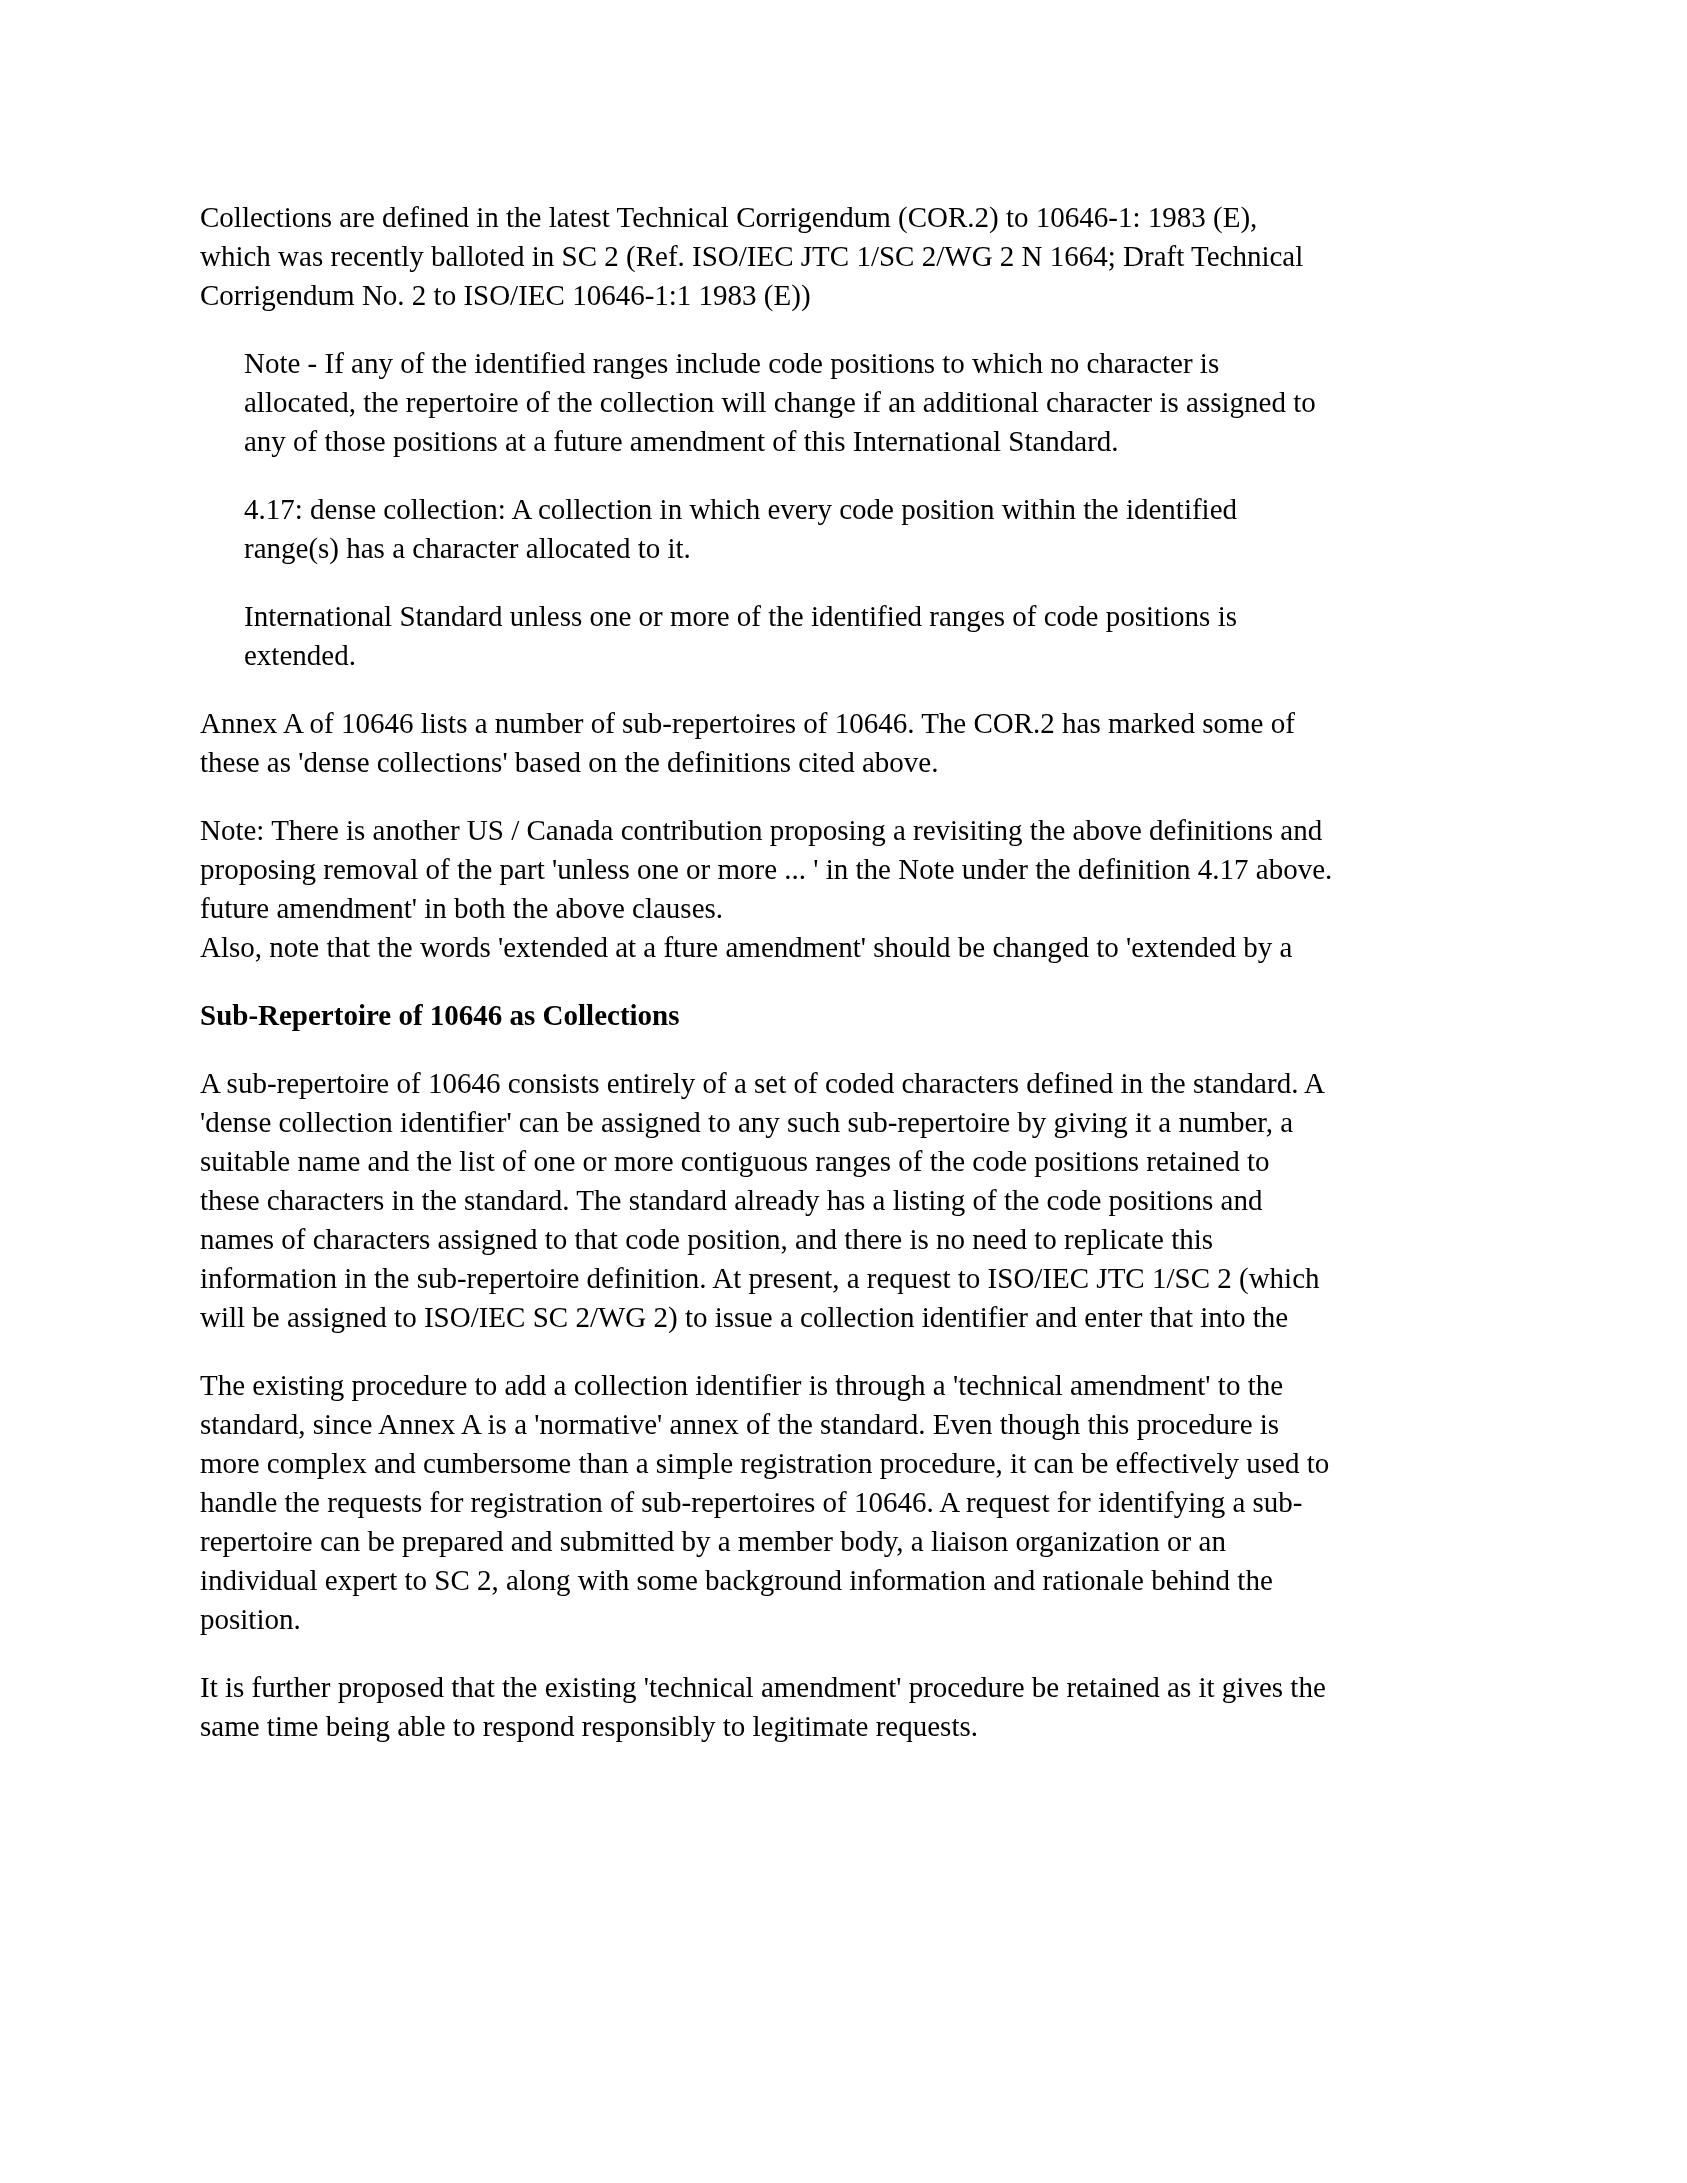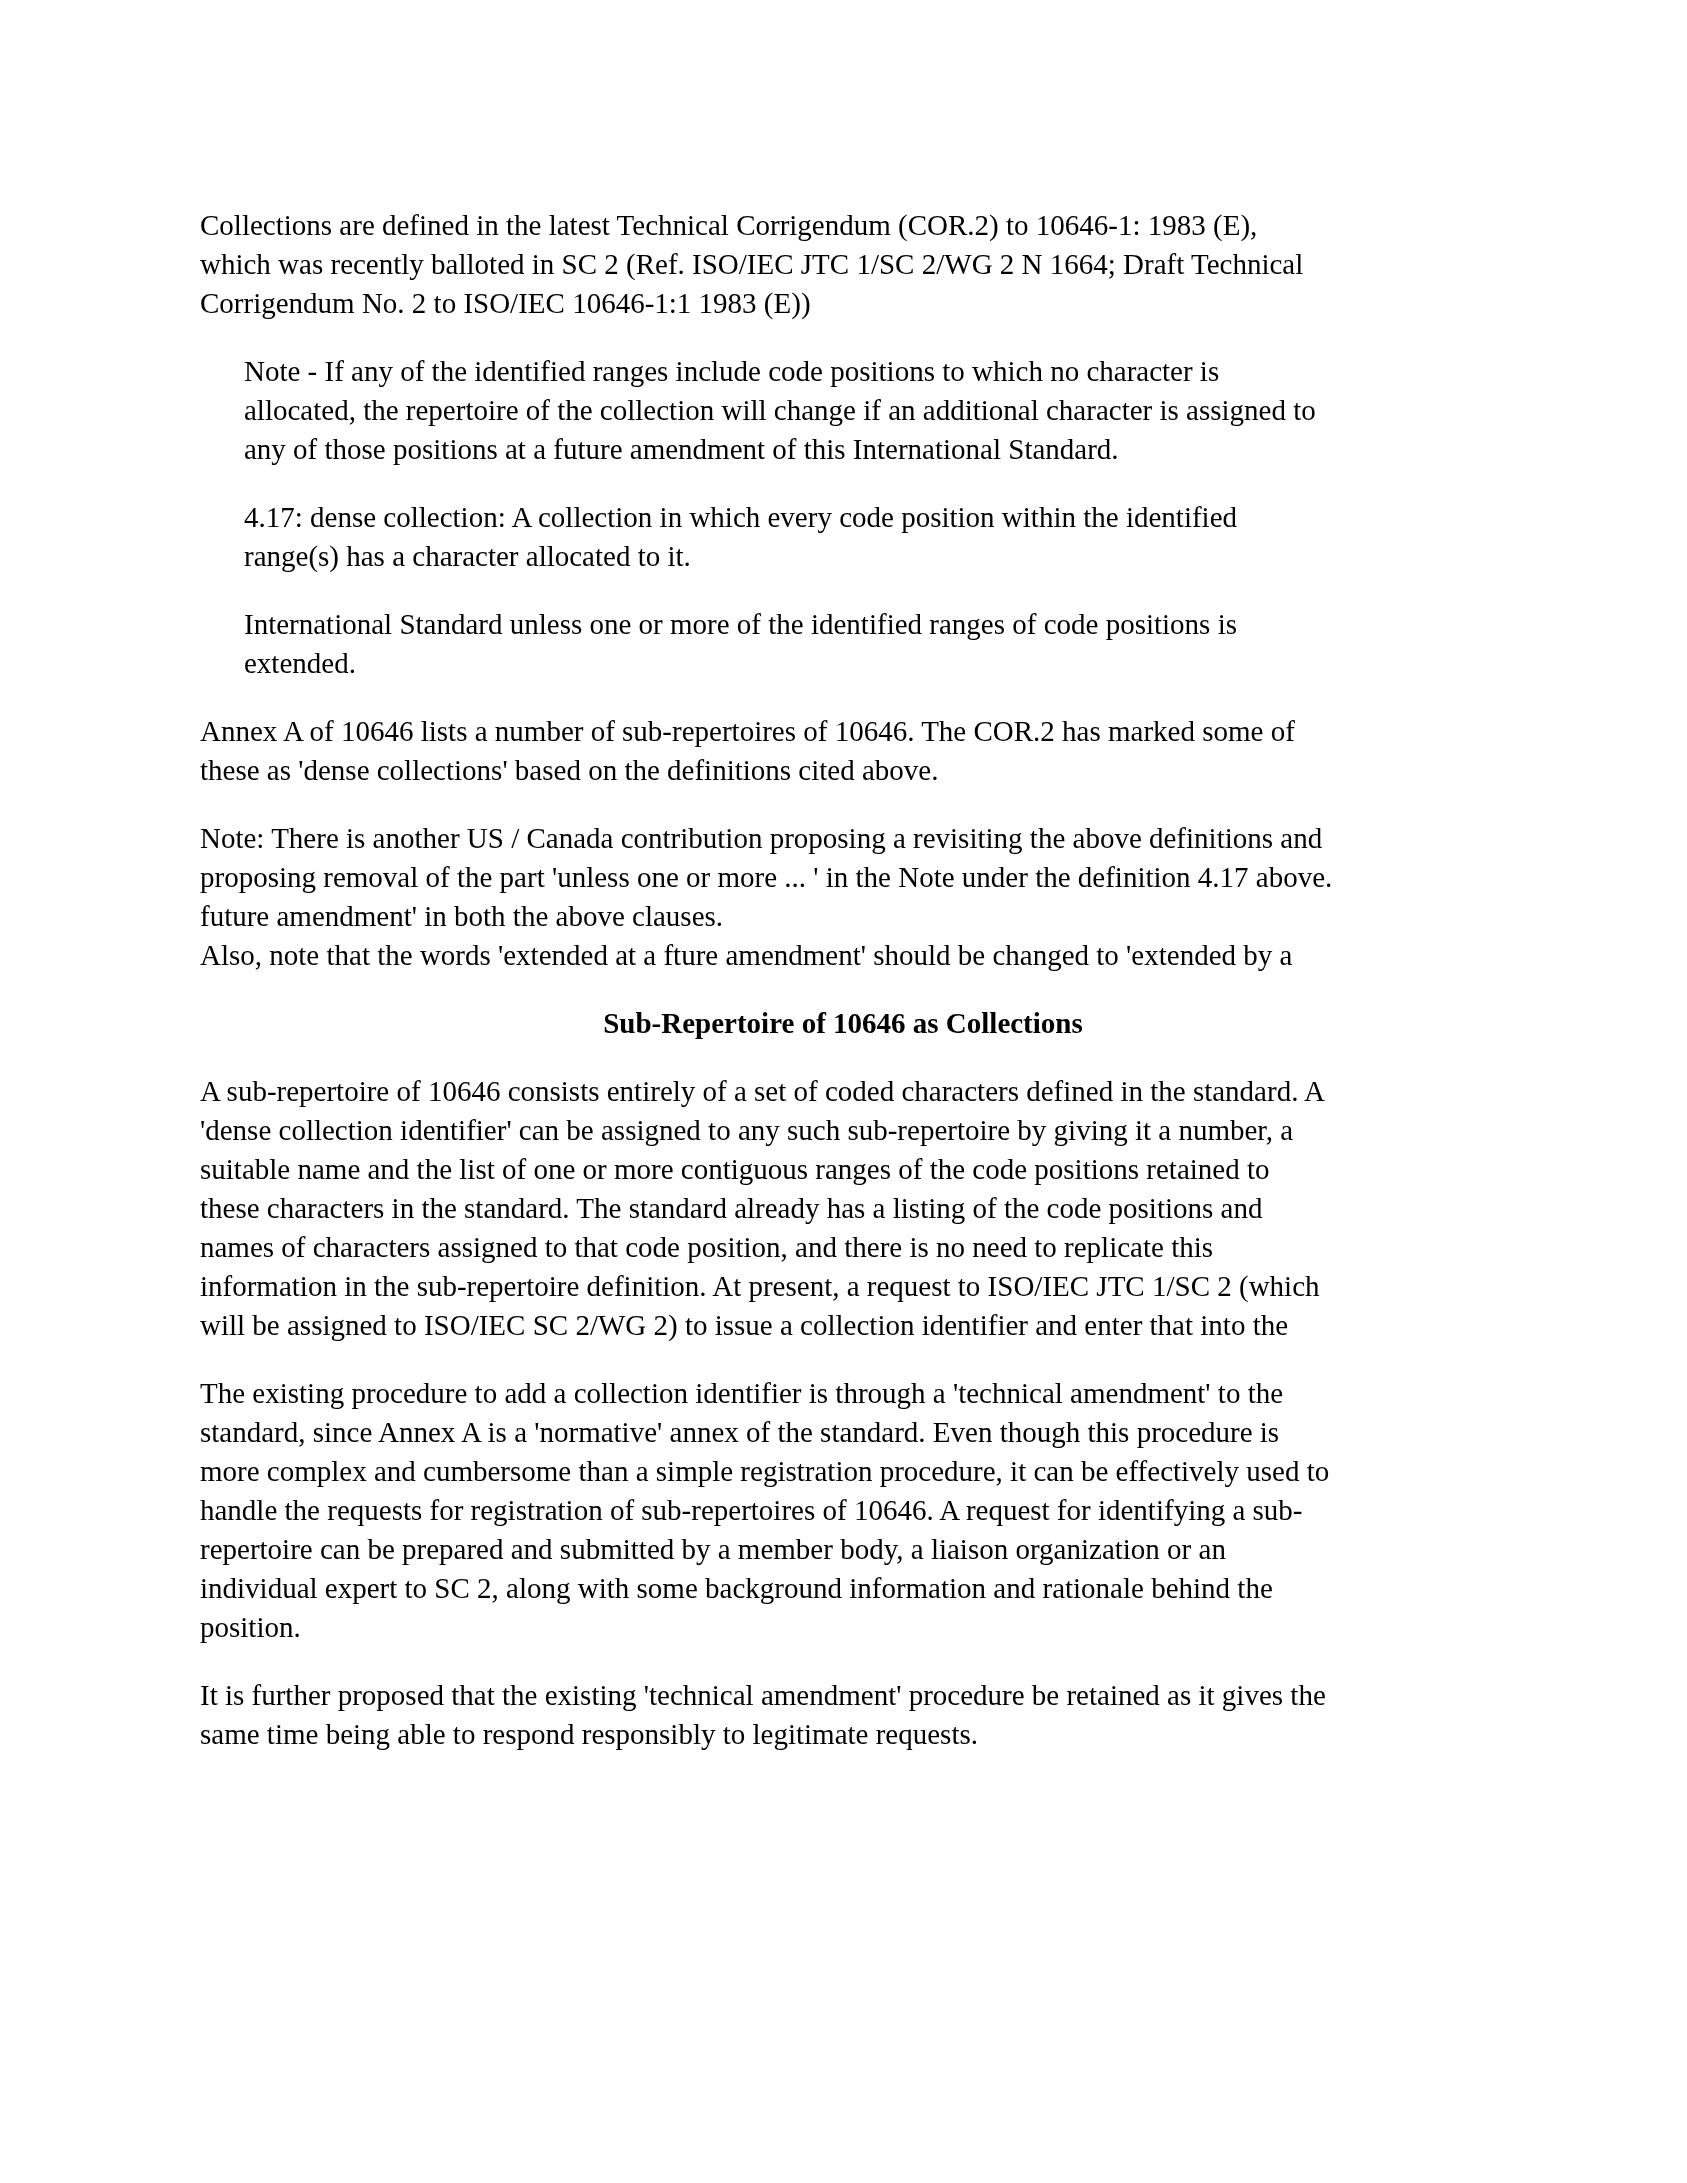--- a/index.html
+++ b/index.html
@@ -1,18 +1,18 @@
 <!DOCTYPE html>
 <html style="font-size:12.7px"><head>
 <meta charset="utf-8">
 <style>
   html, body { margin:0; padding:0; background:#ffffff; }
   body { width:1687px; height:2183px; position:relative; overflow:hidden; }
   .page {
-    position:absolute; left:200px; top:206px; width:1286px;
+    position:absolute; left:200px; top:198px; width:1286px;
     font-family:"Liberation Serif", "DejaVu Serif", serif;
     font-size:29px; line-height:39px; color:#000;
   }
   .para { margin:0 0 29px 0; white-space:nowrap; }
   .para .line { display:block; }
   .indent { padding-left:44px; }
   .heading { font-weight:bold; margin:0 0 29px 0; }
 </style>
 </head>
 <body>
@@ -47,21 +47,21 @@
     <span class="line">these as 'dense collections' based on the definitions cited above.</span>
   </p>
 
   <p class="para">
     <span class="line">Note: There is another US / Canada contribution proposing a revisiting the above definitions and</span>
     <span class="line">proposing removal of the part 'unless one or more ... ' in the Note under the definition 4.17 above.</span>
     <span class="line">future amendment' in both the above clauses.</span>
     <span class="line">Also, note that the words 'extended at a fture amendment' should be changed to 'extended by a</span>
   </p>
 
-  <h2 class="para heading" style="font-size:29px;text-align:center;">Sub-Repertoire of 10646 as Collections</h2>
+  <h2 class="para heading" style="font-size:29px;">Sub-Repertoire of 10646 as Collections</h2>
 
   <p class="para">
     <span class="line">A sub-repertoire of 10646 consists entirely of a set of coded characters defined in the standard. A</span>
     <span class="line">'dense collection identifier' can be assigned to any such sub-repertoire by giving it a number, a</span>
     <span class="line">suitable name and the list of one or more contiguous ranges of the code positions retained to</span>
     <span class="line">these characters in the standard. The standard already has a listing of the code positions and</span>
     <span class="line">names of characters assigned to that code position, and there is no need to replicate this</span>
     <span class="line">information in the sub-repertoire definition. At present, a request to ISO/IEC JTC 1/SC 2 (which</span>
     <span class="line">will be assigned to ISO/IEC SC 2/WG 2) to issue a collection identifier and enter that into the</span>
   </p>

